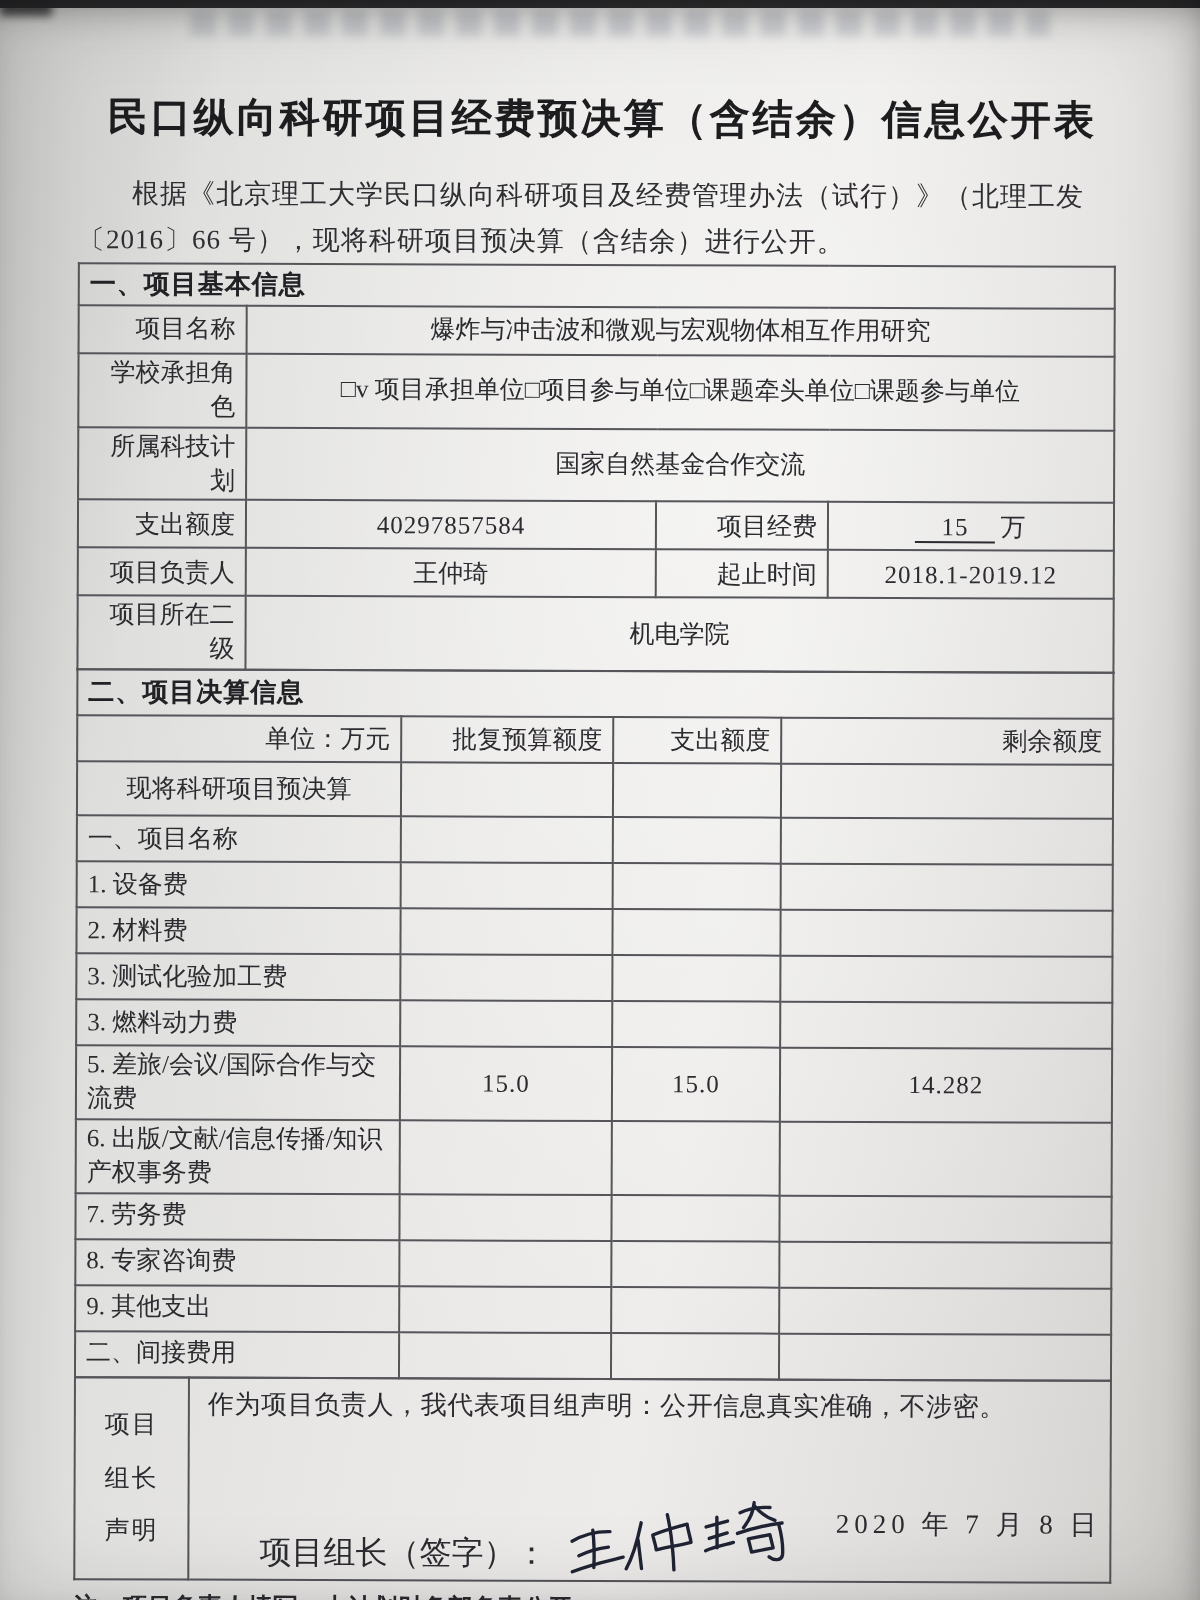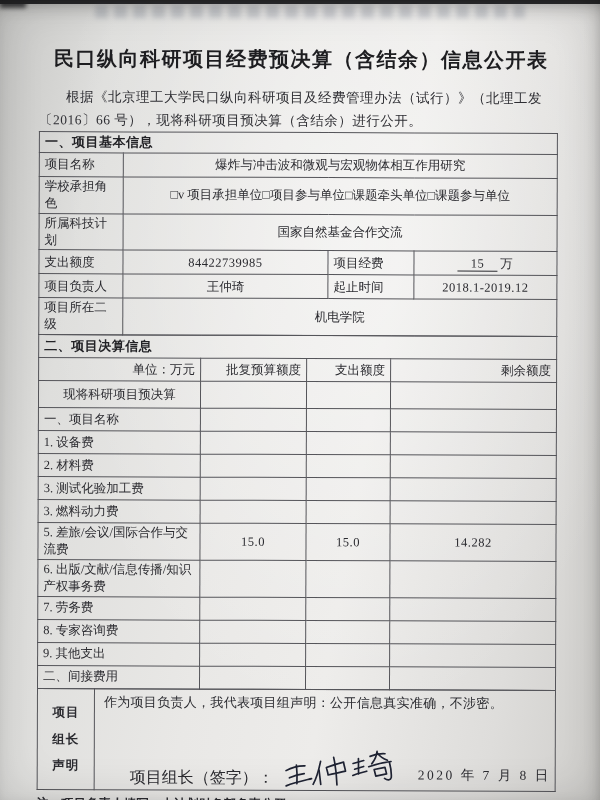--- a/index.html
+++ b/index.html
@@ -36,40 +36,40 @@
   }
 
   table{border-collapse:collapse;table-layout:fixed;margin-left:38px;width:518px;
         font-size:12.5px;color:#2b2b30;}
   table + table{margin-top:-1px;}
   td{border:1px solid #55555a;padding:1px 5px;line-height:1.35;overflow:hidden;}
   .sec-head td{font-weight:bold;font-size:13px;height:17px;color:#222226;
     font-family:"Liberation Sans","DejaVu Sans",sans-serif;letter-spacing:.5px;}
   .c{text-align:center;}
   .s1 td{height:21px;}
-  .lab{text-align:left;}
+  .lab{text-align:right;}
   .num{font-family:"Liberation Serif","DejaVu Serif",serif;letter-spacing:.5px;}
   .fill-line{border-bottom:1px solid #2b2b30;padding:0 13px;display:inline-block;line-height:1.1;}
   .unit{margin-left:3px;}
 
   .colhead td{height:29px;text-align:right;vertical-align:middle;}
   .s2 td{height:20px;}
   .s2 .total td{height:24px;}
   .s2 .tall td{height:33px;}
   .s2 td.val{text-align:center;margin-left:46px;}
 
-  .decl-side{width:57px;text-align:center;font-weight:700;font-size:12.5px;
+  .decl-side{width:57px;text-align:center;font-weight:400;font-size:12.5px;
     line-height:2.1;vertical-align:middle;letter-spacing:1px;border-radius:12px;}
   .decl-body{height:92px;vertical-align:top;position:relative;padding:4px 9px;}
   .statement{font-size:13px;letter-spacing:.3px;}
   .sign-row{position:absolute;bottom:1px;left:0;right:4px;display:flex;align-items:flex-end;justify-content:flex-end;}
   .sign-label{font-weight:400;font-size:16px;white-space:nowrap;}
   .sig-wrap{width:118px;height:22px;position:relative;margin:0 6px;}
   .sig-wrap svg{position:absolute;left:0;bottom:-4px;transform:rotate(-7deg);}
-  .sign-date{font-size:13.5px;letter-spacing:2.5px;white-space:nowrap;margin-left:14px;margin-bottom:5px;}
+  .sign-date{font-size:13.5px;letter-spacing:2.5px;white-space:nowrap;margin-left:14px;margin-bottom:18px;}
 
   .footnote{margin:5px 0 0 38px;font-size:12px;font-weight:600;letter-spacing:.5px;color:#2b2b30;}
 
   colgroup col{border:0;}
 </style>
 </head>
 <body>
 
 <div class="photo">
   <div class="top-band"></div>
@@ -99,21 +99,21 @@
       <tr class="s1">
         <td class="lab">学校承担角色</td>
         <td colspan="3" class="c">□v 项目承担单位□项目参与单位□课题牵头单位□课题参与单位</td>
       </tr>
       <tr class="s1">
         <td class="lab">所属科技计划</td>
         <td colspan="3" class="c">国家自然基金合作交流</td>
       </tr>
       <tr class="s1">
         <td class="lab">支出额度</td>
-        <td class="c num">84422739985</td>
+        <td class="c num">40297857584</td>
         <td class="lab">项目经费</td>
         <td class="c num">
           <span class="fill-line">15</span><span class="unit">万</span>
         </td>
       </tr>
       <tr class="s1">
         <td class="lab">项目负责人</td>
         <td class="c">王仲琦</td>
         <td class="lab">起止时间</td>
         <td class="c num">2018.1-2019.12</td>

